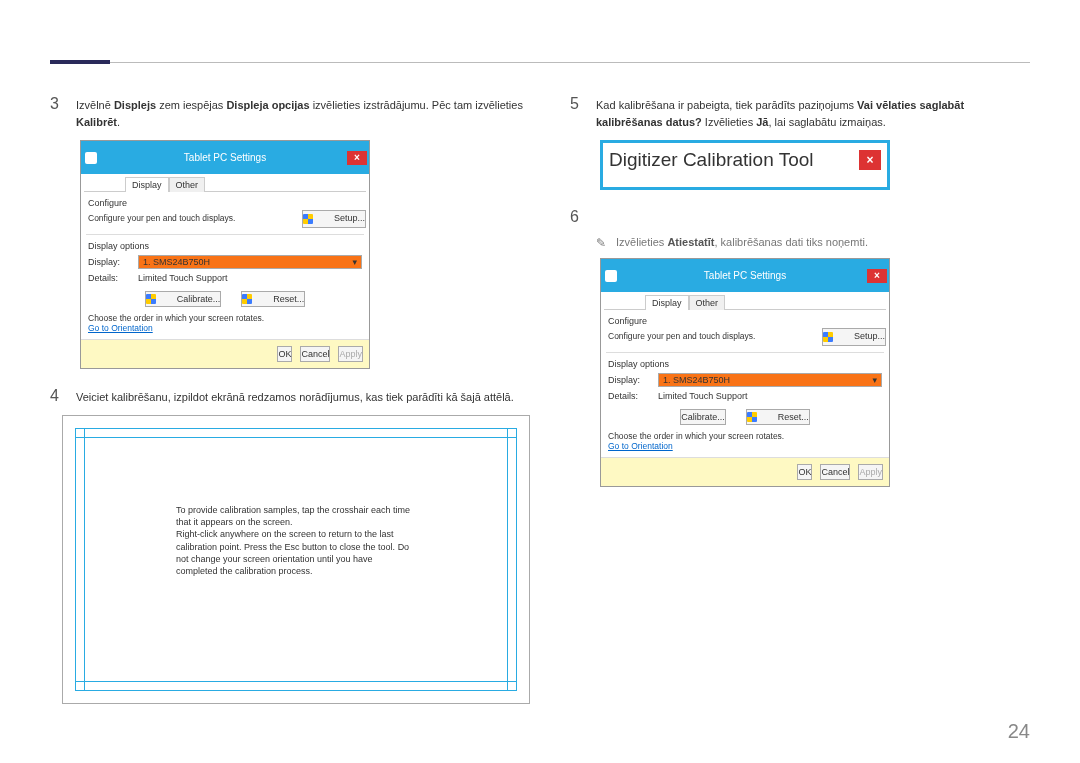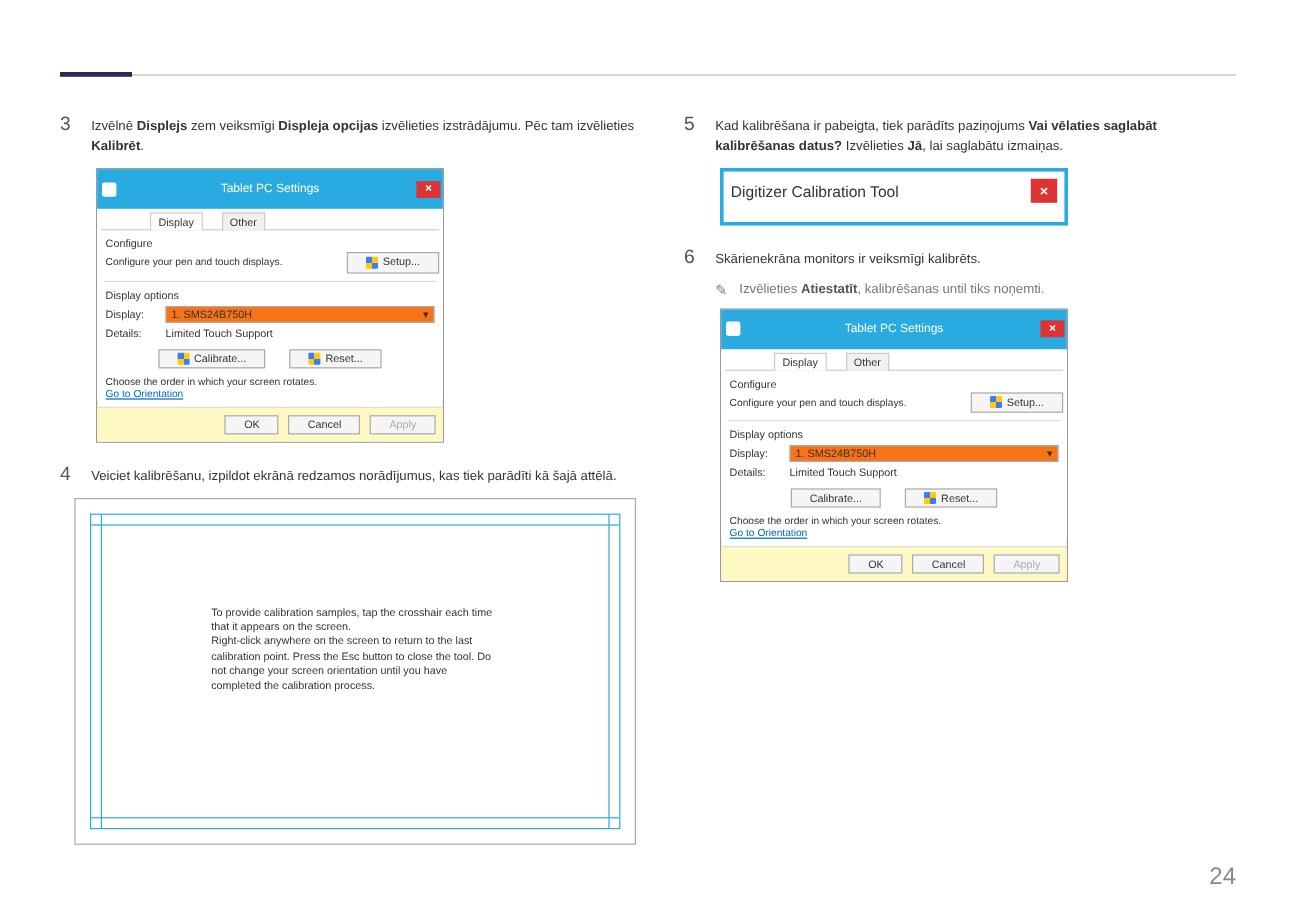--- a/index.html
+++ b/index.html
@@ -77,41 +77,41 @@
     width: 20px; height: 14px;
     background: #d33;
     color:#fff;
     display:flex;
     align-items:center;
     justify-content:center;
     font-size:10px;
     font-weight:bold;
   }
   .dialog-body { background:#fff; padding: 2px 3px 0 3px;}
-  .tabs { display:flex; gap:16px; border-bottom:1px solid #ccc;padding-left:41px; }
+  .tabs { display:flex; gap:0; border-bottom:1px solid #ccc;padding-left:41px; }
   .tab {
     border:1px solid #ccc;
     border-bottom:none;
     padding:2px 6px;
     font-size:9px;
     background:#f0f0f0;
     position:relative;
     top:1px;
   }
   .tab.active { background:#fff; }
   .group-label { font-size:9px; margin:6px 0 2px 4px; }
   .subtext { font-size:8.5px; margin-left:4px; color:#333; line-height:1.3; display:flex; justify-content:space-between; align-items:center;}
   .btn-small {
     border:1px solid #aaa;
     background:#f5f5f5;
-    padding:2px 15px;
+    padding:2px 0;
     font-size:9px;
     display:inline-flex;
     align-items:center;
-    gap:4px;
+    gap:21px;
   }
   .shield-icon { width:10px; height:10px; background: conic-gradient(#ffcc00 0 25%, #3b7cff 25% 50%, #ffcc00 50% 75%, #3b7cff 75% 100%); border-radius:1px;}
   .sep-line { border-top:1px solid #ddd; margin:6px 2px; }
   .row-kv { display:flex; font-size:9px; margin:4px 4px; align-items:center;}
   .row-kv .k { width: 50px;}
   .select-mock {
     flex:1;
     border:1px solid #aaa;
     padding:1px 4px;
     font-size:9px;
@@ -167,21 +167,21 @@
     background:#fff;
     padding:6px;
   }
   .dig-title-row {
     display:flex;
     justify-content:space-between;
     align-items:center;
     margin-bottom:10px;
   }
   .dig-title {
-    font-size:13px;
+    font-size:19px;
     color:#333;
   }
   .dig-close {
     width:22px; height:20px;
     background:#d33;
     color:#fff;
     display:flex;
     align-items:center;
     justify-content:center;
     font-weight:bold;
@@ -216,21 +216,21 @@
 <div class="top-divider"></div>
 <div class="top-line"></div>
 
 <div class="content">
 
   <div class="column">
 
     <div class="step">
       <div class="step-num">3</div>
       <div class="step-text">
-        <span>Izvēlnē </span><b>Displejs</b><span> zem veiksmīgi </span><b>Displeja opcijas</b><span> izvēlieties izstrādājumu. Pēc tam izvēlieties </span><b>Kalibrēt</b><span>.</span>
+        <span>Izvēlnē </span><b>Displejs</b><span> zem iespējas </span><b>Displeja opcijas</b><span> izvēlieties izstrādājumu. Pēc tam izvēlieties </span><b>Kalibrēt</b><span>.</span>
       </div>
     </div>
 
     <div class="dialog-tablet">
       <div class="dialog-titlebar">
         <div class="tb-icon"></div>
         <span>Tablet PC Settings</span>
         <div class="tb-close">×</div>
       </div>
       <div class="dialog-body">
@@ -307,27 +307,26 @@
 
     <div class="dialog-digitizer">
       <div class="dig-title-row">
         <span class="dig-title">Digitizer Calibration Tool</span>
         <span class="dig-close">×</span>
       </div>
     </div>
 
     <div class="step">
       <div class="step-num">6</div>
-      <div class="step-text">Skārienekrāna monitors ir veiksmīgi kalibrēts.</div>
     </div>
 
     <div class="note">
       <span class="note-icon">✎</span>
       <span>
-        <span>Izvēlieties </span><b style="color:#555">Atiestatīt</b><span>, kalibrēšanas until tiks noņemti.</span>
+        <span>Izvēlieties </span><b style="color:#555">Atiestatīt</b><span>, kalibrēšanas dati tiks noņemti.</span>
       </span>
     </div>
 
     <div class="dialog-tablet">
       <div class="dialog-titlebar">
         <div class="tb-icon"></div>
         <span>Tablet PC Settings</span>
         <div class="tb-close">×</div>
       </div>
       <div class="dialog-body">

